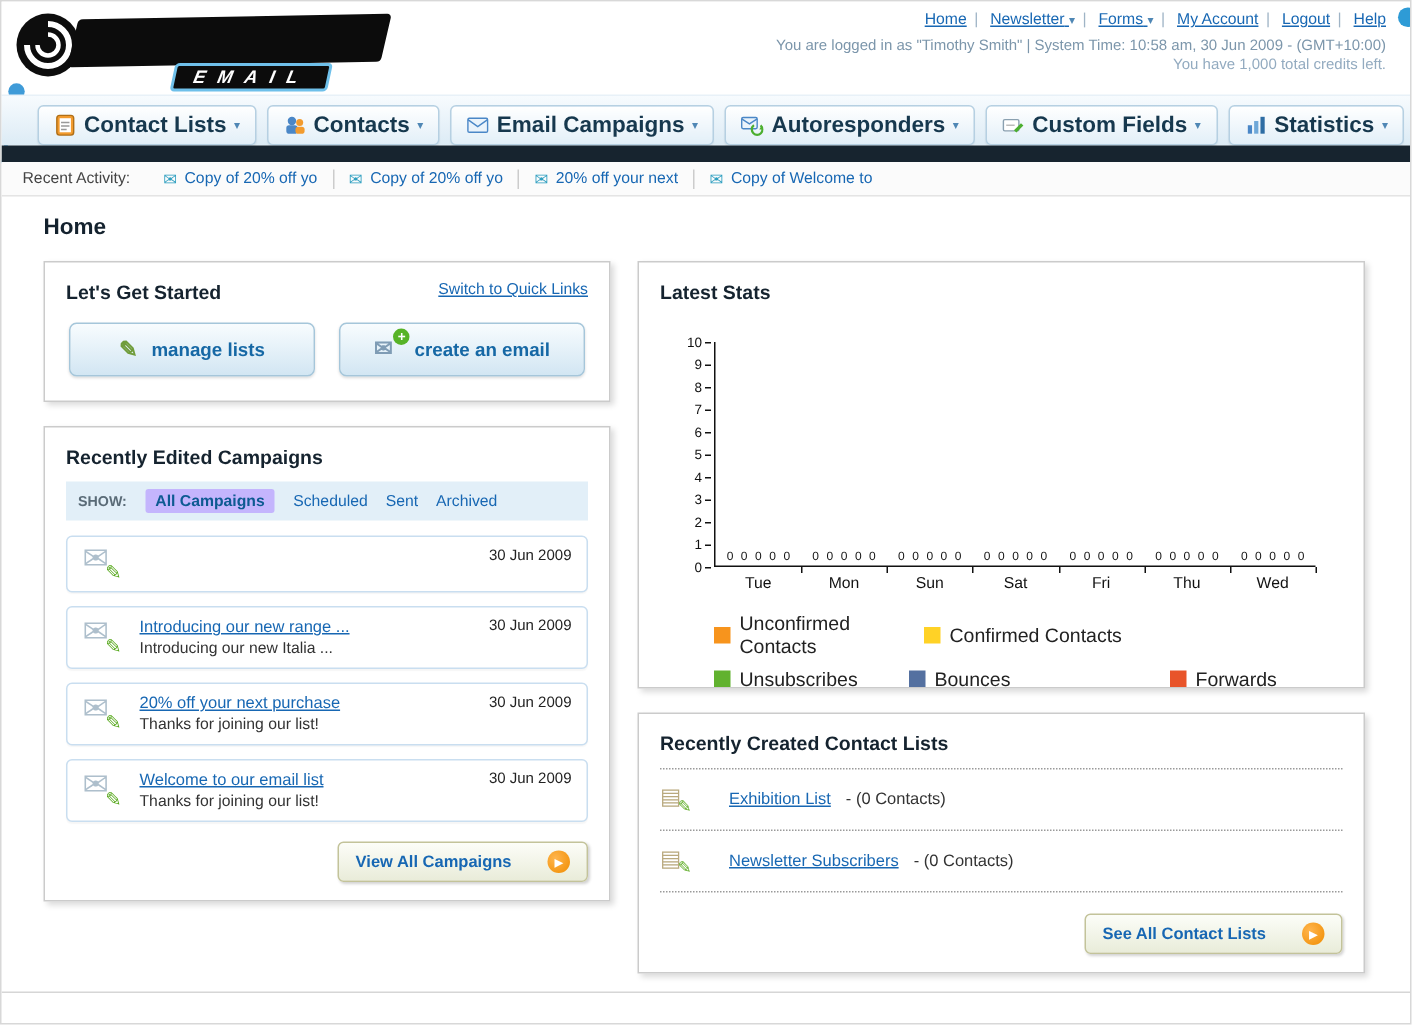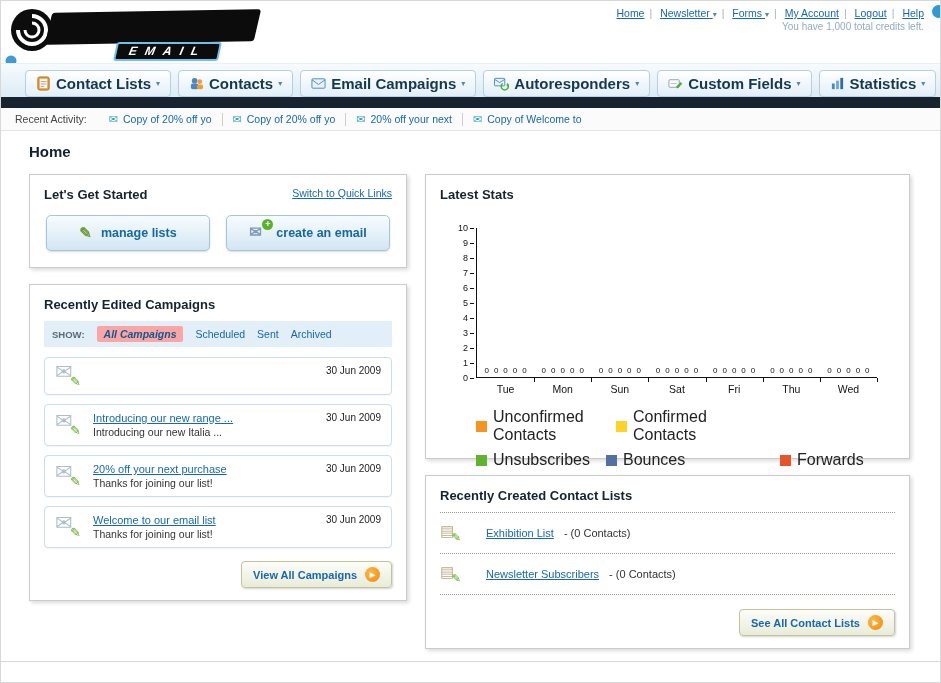--- a/index.html
+++ b/index.html
@@ -74,34 +74,34 @@
   .btn-env-wrap { position:relative; width:18px; height:16px; }
   .btn-env { color:#7f9cb5; font-size:15px; position:absolute; left:0; top:-2px; }
   .plus-badge { position:absolute; right:-6px; top:-6px; width:11px; height:11px; border-radius:50%;
     background:#57b327; color:#fff; font-size:9px; line-height:11px; text-align:center; font-weight:bold; }
 
   
   .filter-bar { background:#e2eff8; padding:5px 8px; display:flex; align-items:center; gap:12px;
     font-size:10.5px; margin-top:9px; }
   .show-label { color:#5a6b77; font-weight:bold; font-size:9.5px; }
   .filter { color:#1767b3; text-decoration:none; }
-  .filter.selected { font-weight:bold; color:#0d5a92; background:#fca5a5; padding:2px 7px; border-radius:2px;font-style:italic; }
+  .filter.selected { font-weight:bold; color:#0d5a92; background:#c4b5fd; padding:2px 7px; border-radius:2px; }
   .camp-rows { display:flex; flex-direction:column; gap:9px; margin-top:10px; }
   .camp-row { border:1px solid #c9def0; border-radius:4px; padding:7px 10px 7px 10px; display:flex; gap:12px;
     position:relative; min-height:38px; align-items:center; background:#fff; cursor:pointer;
     box-shadow:0 1px 1px rgba(0,0,0,0.04); }
   .camp-icon { position:relative; width:26px; height:22px; flex:none; }
   .env-big { font-size:21px; color:#aebfcc; position:absolute; left:0; top:-5px; }
   .pen-small { position:absolute; right:0; bottom:-2px; font-size:13px; color:#57a81c; }
   .camp-text { display:flex; flex-direction:column; gap:2px; padding-right:70px; }
   .camp-title { font-size:11px; color:#1767b3; text-decoration:underline; }
   .camp-sub { font-size:10.5px; color:#333; }
   .camp-date { position:absolute; right:10px; top:7px; font-size:10px; color:#222; }
   .view-all-row { display:flex; justify-content:flex-end; margin-top:13px; }
-  .btn.action { display:flex; align-items:center; gap:8px; padding:5px 11px;
+  .btn.action { display:flex; align-items:center; gap:24px; padding:5px 11px;
     background:linear-gradient(#fcfdf8,#e9ecd9); border:1px solid #c3c39a; border-radius:4px;
     font-size:11px; font-weight:bold; color:#1767b3; cursor:pointer; box-shadow:1px 1px 2px rgba(0,0,0,0.18); }
   .orange-circle { width:15px; height:15px; border-radius:50%;
     background:radial-gradient(circle at 35% 35%, #ffb54d, #f08c00); color:#fff; font-size:7px;
     display:flex; align-items:center; justify-content:center; flex:none; }
 
   
   .stats-select { width:100%; margin-top:10px; font-size:11px; padding:2px; border:1px solid #7f9db9;
     font-family:inherit; color:#222; background:#fff; }
   .chart-wrap { position:relative; margin:26px 6px 0 6px; height:218px; }
@@ -110,21 +110,21 @@
   .ytick::after { content:""; display:inline-block; width:4px; height:1px; background:#111;
     margin-left:2px; vertical-align:middle; }
   .plot { position:absolute; left:30px; right:12px; top:0; height:150px;
     border-left:1px solid #111; border-bottom:1px solid #111; display:flex; }
   .cgroup { flex:1; position:relative; }
   .cgroup::after { content:""; position:absolute; right:-1px; bottom:-5px; width:1px; height:4px; background:#111; }
   .zeros { position:absolute; bottom:2px; left:0; right:0; display:flex; justify-content:center; gap:5px;
     font-size:8px; color:#111; }
   .xlab { position:absolute; bottom:-18px; left:0; right:0; text-align:center; font-size:10.5px; color:#111; }
   .legend { position:absolute; top:180px; left:30px; right:0; display:flex; flex-wrap:wrap; }
-  .litem { display:flex; align-items:center; gap:6px; font-size:16px; color:#222; margin-bottom:7px; }
+  .litem { display:flex; align-items:center; gap:6px; font-size:13px; color:#222; margin-bottom:7px; }
   .litem:nth-child(1){ width:140px; } .litem:nth-child(2){ width:150px; } .litem:nth-child(3){ width:130px; }
   .litem:nth-child(4){ width:140px; } .litem:nth-child(5){ width:130px;padding-left:34px; }
   .swatch { width:11px; height:11px; flex:none; }
 
   
   .cl-sep { border-top:1px dotted #9a9a9a; margin:9px 0; }
   .cl-item { display:flex; align-items:center; gap:10px; padding:3px 0; font-size:11px; cursor:pointer; }
   .cl-icon { position:relative; width:20px; height:16px; flex:none; }
   .note { font-size:15px; color:#b9a97e; position:absolute; left:0; top:-3px; }
   .pen { position:absolute; right:-1px; bottom:-3px; font-size:11px; color:#57a81c; }
@@ -155,20 +155,21 @@
 
   <div class="top-right">
     <div class="top-links">
       <a>Home</a><span class="sep"></span>
       <a><span>Newsletter</span> <span class="arr">▾</span></a><span class="sep"></span>
       <a><span>Forms</span> <span class="arr">▾</span></a><span class="sep"></span>
       <a>My Account</a><span class="sep"></span>
       <a>Logout</a><span class="sep"></span>
       <a>Help</a>
     </div>
+    <div class="login-info">You are logged in as "Timothy Smith" | System Time: 10:58 am, 30 Jun 2009 - (GMT+10:00)</div>
     <div class="credits-info">You have 1,000 total credits left.</div>
   </div>
   <div class="corner-dot"></div>
 </div>
 
 <div class="navbar">
   <div class="tabs">
     <div class="tab">
       <svg width="15" height="15" viewBox="0 0 16 16">
           <rect x="2" y="1" width="12" height="14" rx="2" fill="#f29b2e" stroke="#b06f17"></rect>

